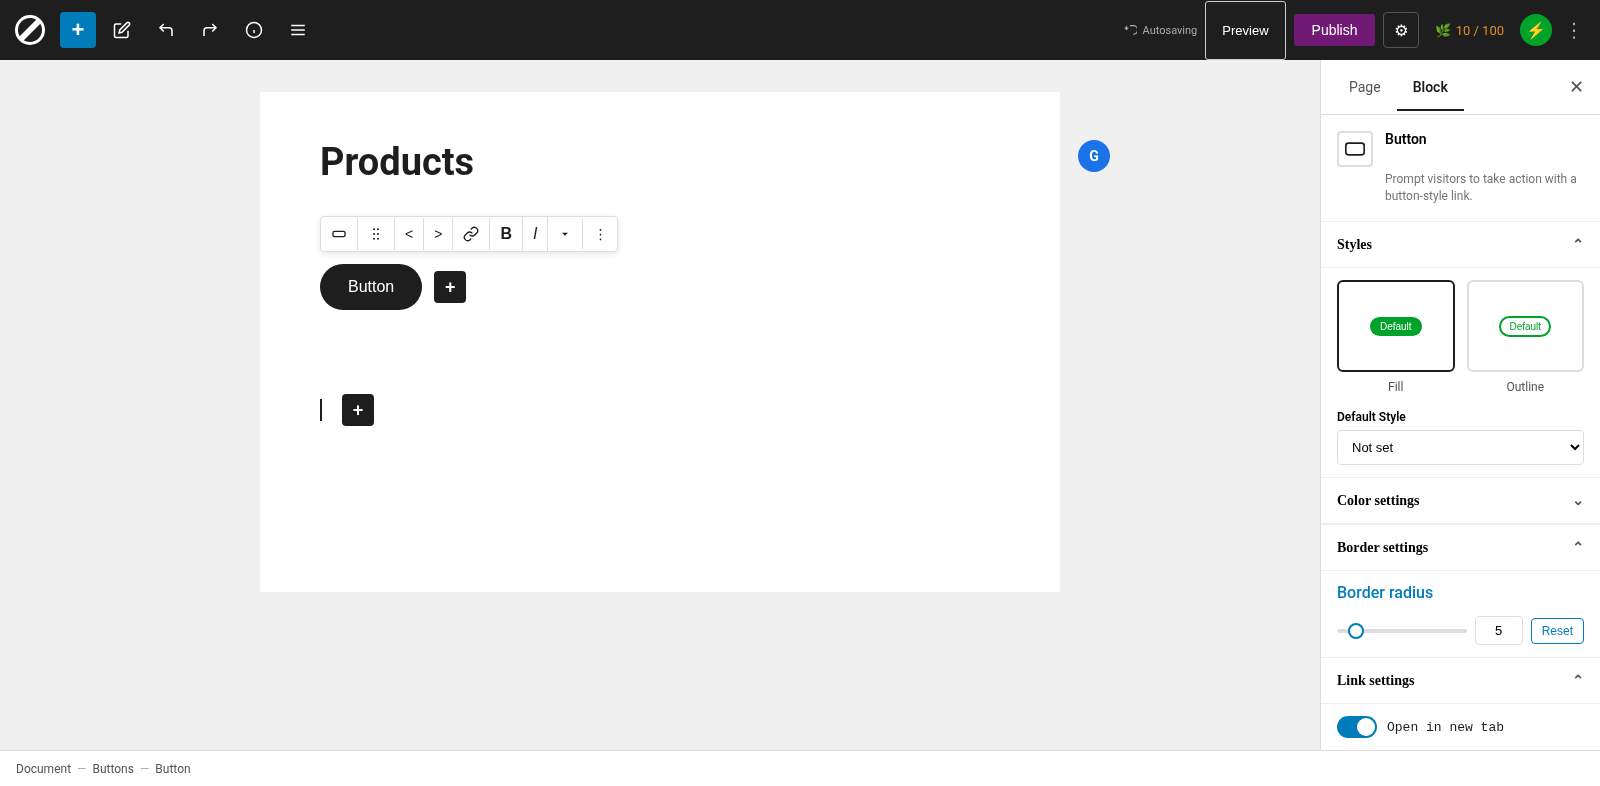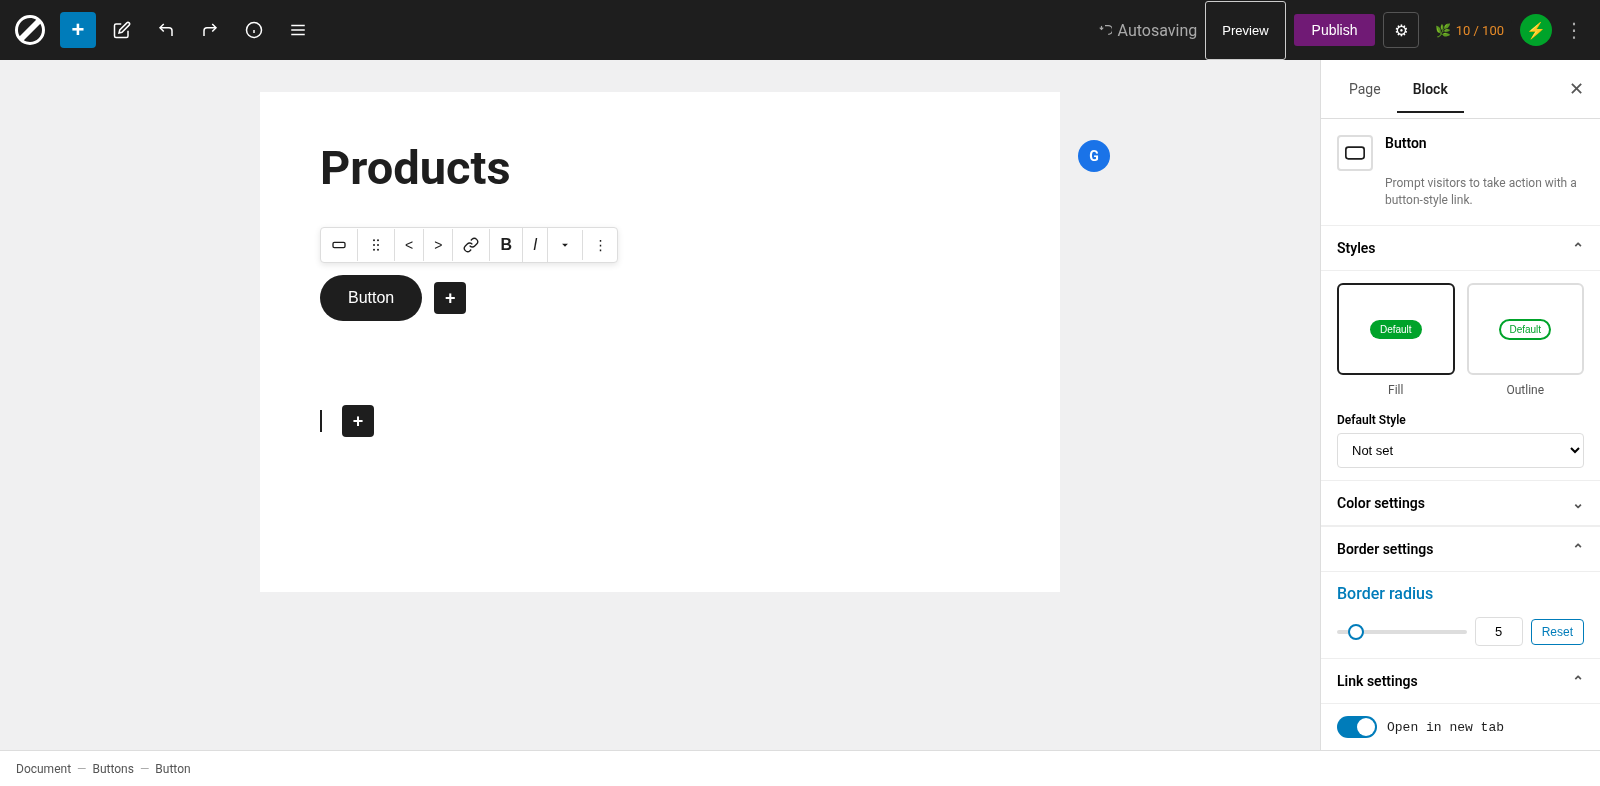--- a/index.html
+++ b/index.html
@@ -47,21 +47,21 @@
       font-weight: bold;
     }
     .toolbar-right {
       margin-left: auto;
       display: flex;
       align-items: center;
       gap: 8px;
     }
     .autosaving-text {
       color: #aaa;
-      font-size: 16px;
+      font-size: 11px;
       display: flex;
       align-items: center;
       gap: 6px;
       text-align: right;
     }
     .preview-btn {
       background: transparent;
       border: 1px solid #ccc;
       color: #fff;
       padding: 21px 16px;
@@ -135,21 +135,21 @@
     }
     .editor-canvas {
       background: #fff;
       margin: 32px auto;
       width: 800px;
       min-height: 500px;
       padding: 48px 60px;
       position: relative;
     }
     .page-title {
-      font-size: 47px;
+      font-size: 38px;
       font-weight: 700;
       color: #1e1e1e;
       margin-bottom: 32px;
     }
     .g-avatar {
       position: absolute;
       top: 48px;
       right: -50px;
       width: 32px; height: 32px;
       background: #1a73e8;
@@ -313,20 +313,21 @@
     .block-info-text p { font-size: 12px; color: #757575; line-height: 1.4; margin-top: 24px; }
 
     
     .section-header {
       display: flex;
       align-items: center;
       justify-content: space-between;
       padding: 14px 16px;
       border-bottom: 1px solid #eee;
       cursor: pointer;
+      font-family: Liberation Serif, serif;
     }
     .section-header span { font-size: 14px; font-weight: 600; }
     .chevron { font-size: 16px; color: #555; }
 
     
     .styles-content {
       padding: 12px 16px;
       border-bottom: 1px solid #eee;
     }
     .style-options {

